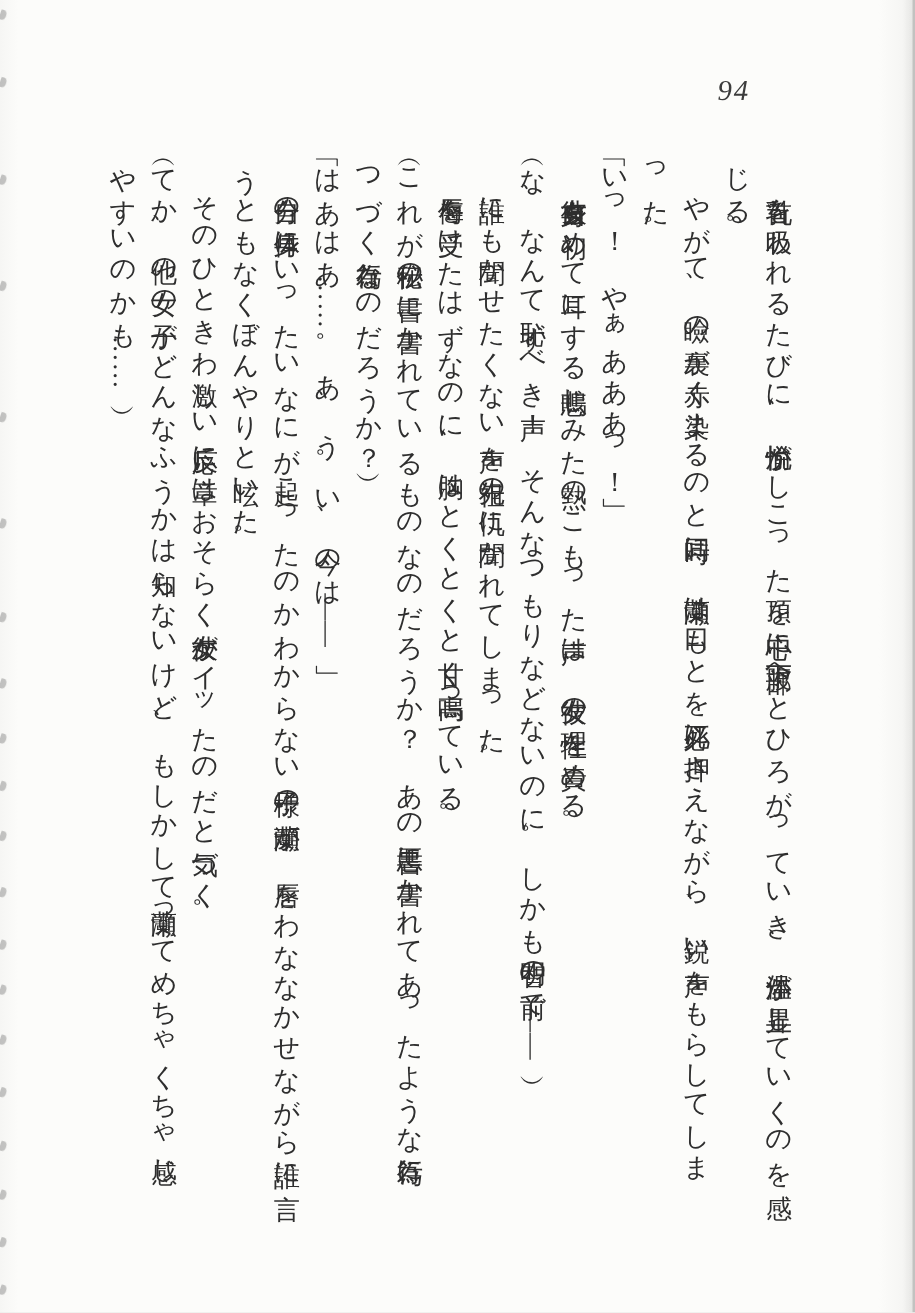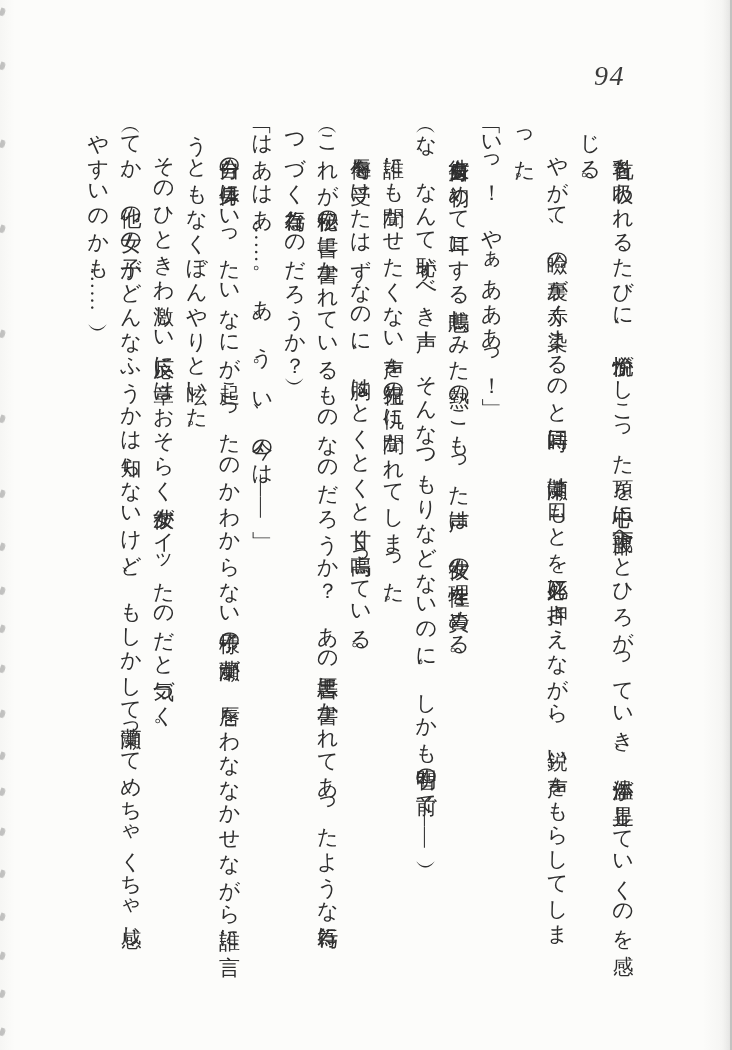--- a/index.html
+++ b/index.html
@@ -9,23 +9,23 @@
     font-family:"Liberation Serif","DejaVu Serif",serif;
   }
   .page {
     position:relative;
     width:732px; height:1050px;
     background:linear-gradient(90deg,#f6f6f4 0%, #fcfcfa 2%, #fcfcfa 96%, #f3f3f1 99.6%, #e4e4e2 100%);
     overflow:hidden;
   }
   .page-number {
     position:absolute;
-    top:60px; left:594px;
+    top:60px; left:574px;
     font-style:italic;
-    font-size:28px;
+    font-size:23px;
     letter-spacing:1.5px;
     color:#3c3c3c;
   }
   .text-area {
     position:absolute;
     top:120px; right:93px;
     height:828px;
     writing-mode:vertical-rl;
     text-orientation:mixed;
     line-break:loose;

